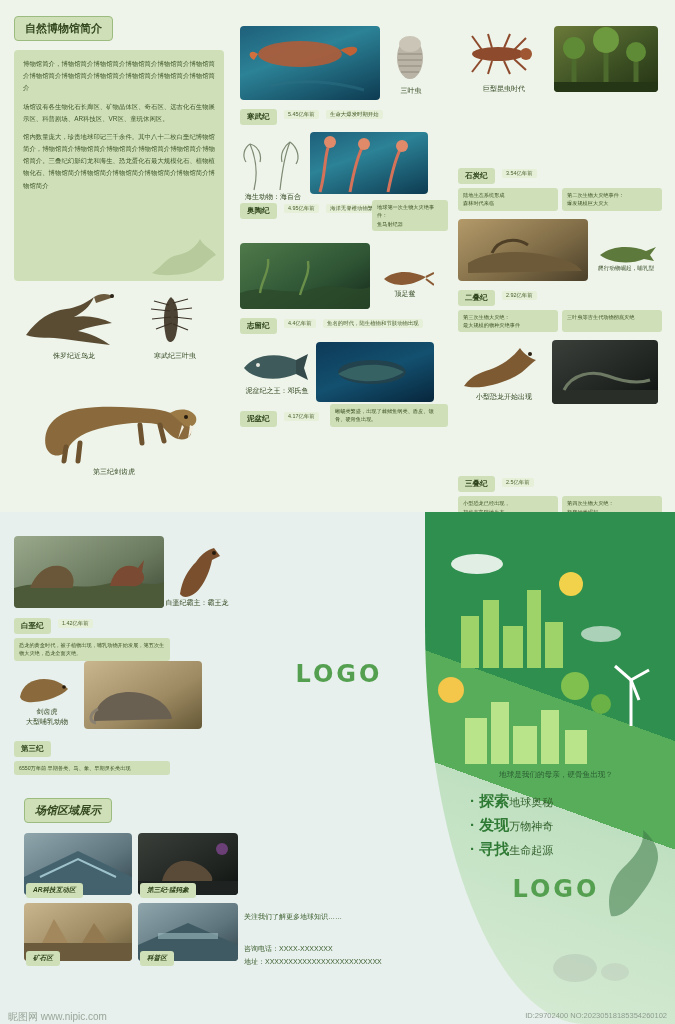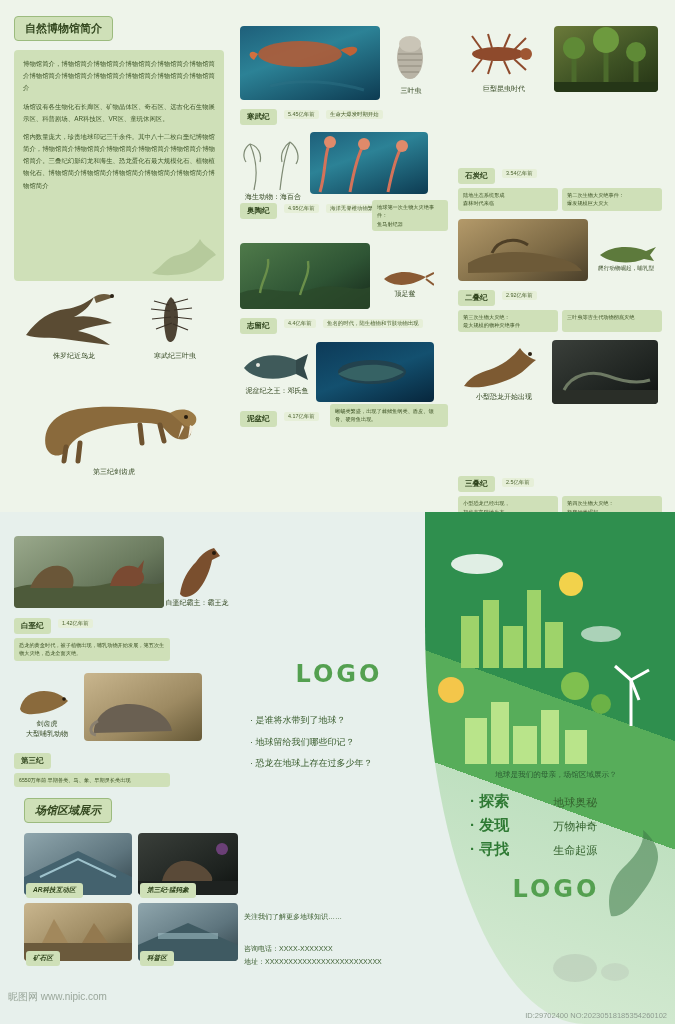--- a/index.html
+++ b/index.html
@@ -83,29 +83,29 @@
   }
   .qa{color:#3a5d2e;font-size:9px;line-height:2.4;}
   .logo-txt{
     color:#54a050;
     font-size:24px;
     font-weight:bold;
     letter-spacing:3px;
     font-family:"DejaVu Sans",sans-serif;
   }
   .kw{color:#2f7a34;font-size:15px;font-weight:bold;}
-  .kw small{font-size:11px;color:#35632f;font-weight:normal;margin-left:44px;}
+  .kw small{font-size:11px;color:#35632f;font-weight:normal;}
   .footline{color:#3a5d2e;font-size:7px;}
   .qrbox{
     width:62px;height:52px;border:1px solid #6d7a64;background:#eef3ea;
     display:flex;align-items:center;justify-content:center;
     color:#4a5a42;font-size:8px;
   }
   .wm{
-    position:absolute;left:8px;bottom:20px;color:#9aa79b;font-size:10px;
+    position:absolute;left:8px;bottom:0;color:#9aa79b;font-size:10px;
   }
   .wmid{position:absolute;right:8px;bottom:4px;color:#8f9c90;font-size:7.5px;}
   .curve-green{
     position:absolute;right:0;top:0;width:250px;height:512px;
     background:linear-gradient(200deg,#2f8f4e 0%,#2f8f4e 38%,#57ad5a 38%,#57ad5a 56%,#bfe0c0 56%,#d9ecd6 100%);
     border-bottom-left-radius:160px 400px;
   }
 </style>
 </head>
 <body>
@@ -416,21 +416,21 @@
       <path d="M10 52 C12 38 18 28 26 20 C30 14 36 8 44 6 L50 14 L42 18 C40 28 36 38 30 46 C24 54 14 58 10 52 Z" fill="#7a4f2e"></path>
       <circle cx="44" cy="11" r="2" fill="#241a0e"></circle>
     </svg>
     <div class="cap" style="position:absolute;left:150px;top:62px;width:66px;">白垩纪霸主：霸王龙</div>
     <div style="margin-top:6px;">
       <span class="namebar">白垩纪</span>
       <span class="subtag">1.42亿年前</span>
     </div>
     <div class="infostrip" style="margin-top:4px;width:146px;">恐龙的黄金时代，被子植物出现，哺乳动物开始发展，第五次生物大灭绝，恐龙全面灭绝。</div>
 
-    <div style="position:relative;margin-top:12px;">
+    <div style="position:relative;">
       <svg width="62" height="46" viewBox="0 0 62 46" style="position:absolute;left:0;top:0;">
         <path d="M6 36 C8 24 18 18 30 18 C40 18 48 22 54 28 C48 34 38 38 28 40 C18 42 8 42 6 36 Z" fill="#8a6a3c"></path>
         <circle cx="50" cy="26" r="1.8" fill="#241a0e"></circle>
       </svg>
       <div class="photo tan" style="width:118px;height:68px;margin-left:70px;">
         <svg width="118" height="68" viewBox="0 0 118 68">
           <path d="M10 56 C14 36 34 28 56 32 C74 36 86 46 88 58 L10 60 Z" fill="#6a6052"></path>
           <path d="M14 48 C6 52 4 60 12 62" stroke="#8a8070" stroke-width="3" fill="none"></path>
         </svg>
       </div>
@@ -475,29 +475,24 @@
           <rect x="20" y="30" width="60" height="6" fill="#9dbac2" opacity=".6"></rect>
         </svg>
       </div>
       <div class="namebar" style="position:absolute;left:2px;top:118px;font-size:6.6px;">矿石区</div>
       <div class="namebar" style="position:absolute;left:116px;top:118px;font-size:6.6px;">科普区</div>
     </div>
   </div>
 
   <div style="position:absolute;left:244px;top:148px;width:190px;text-align:center;">
     <div class="logo-txt">LOGO</div>
-    <div style="text-align:left;margin-top:22px;padding-left:6px;">
-      <div class="qa">· <span>是谁将水带到了地球？</span></div>
-      <div class="qa">· <span>地球留给我们哪些印记？</span></div>
-      <div class="qa">· <span>恐龙在地球上存在过多少年？</span></div>
-    </div>
   </div>
 
   <div style="position:absolute;left:456px;top:258px;width:200px;">
-    <div style="color:#2c5e33;font-size:7.6px;text-align:center;">地球是我们的母亲，场馆区域展示？</div>
+    <div style="color:#2c5e33;font-size:7.6px;text-align:center;">地球是我们的母亲，硬骨鱼出现？</div>
     <div style="margin-top:12px;padding-left:14px;">
       <div class="kw" style="margin-bottom:5px;">· <span>探索</span><small>地球奥秘</small></div>
       <div class="kw" style="margin-bottom:5px;">· <span>发现</span><small>万物神奇</small></div>
       <div class="kw">· <span>寻找</span><small>生命起源</small></div>
     </div>
     <div class="logo-txt" style="text-align:center;margin-top:16px;">LOGO</div>
   </div>
 
   <svg width="80" height="96" viewBox="0 0 80 96" style="position:absolute;right:8px;top:312px;opacity:.55">
     <path d="M24 92 C18 70 26 52 40 40 C50 30 58 18 56 6 C66 14 74 26 70 40 C66 56 56 68 48 78 C42 86 32 94 24 92 Z" fill="#3e7a48"></path>

